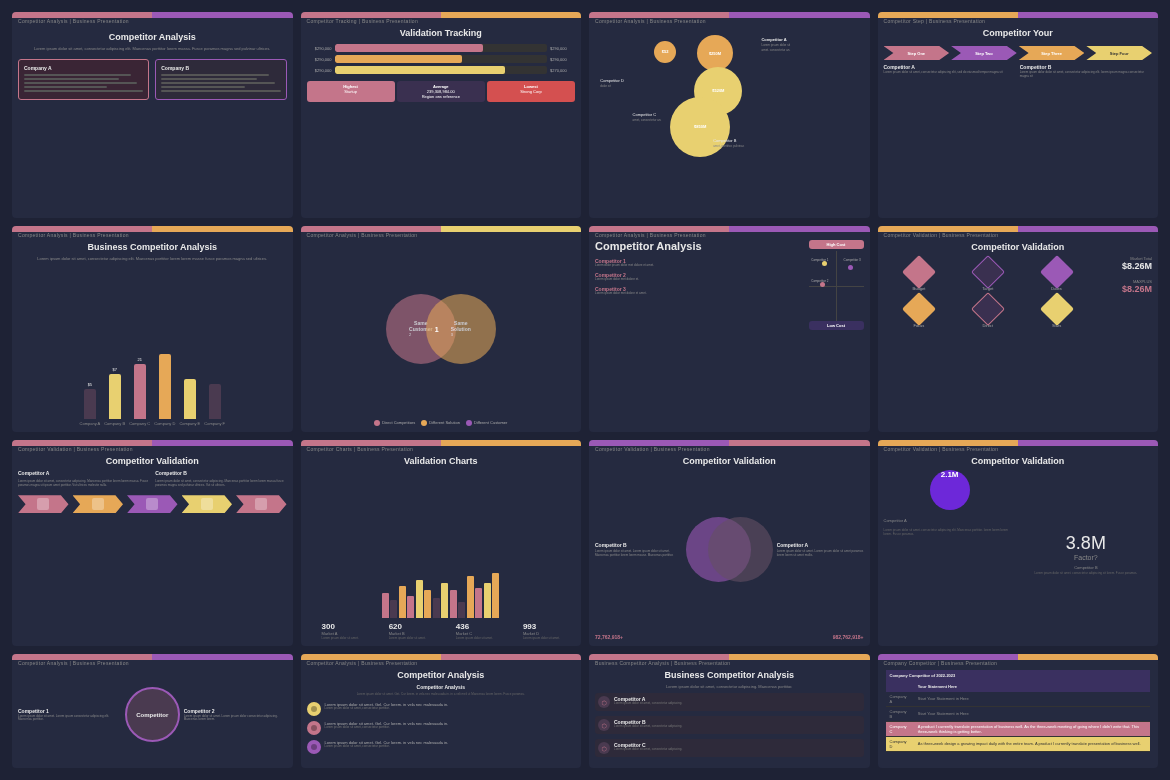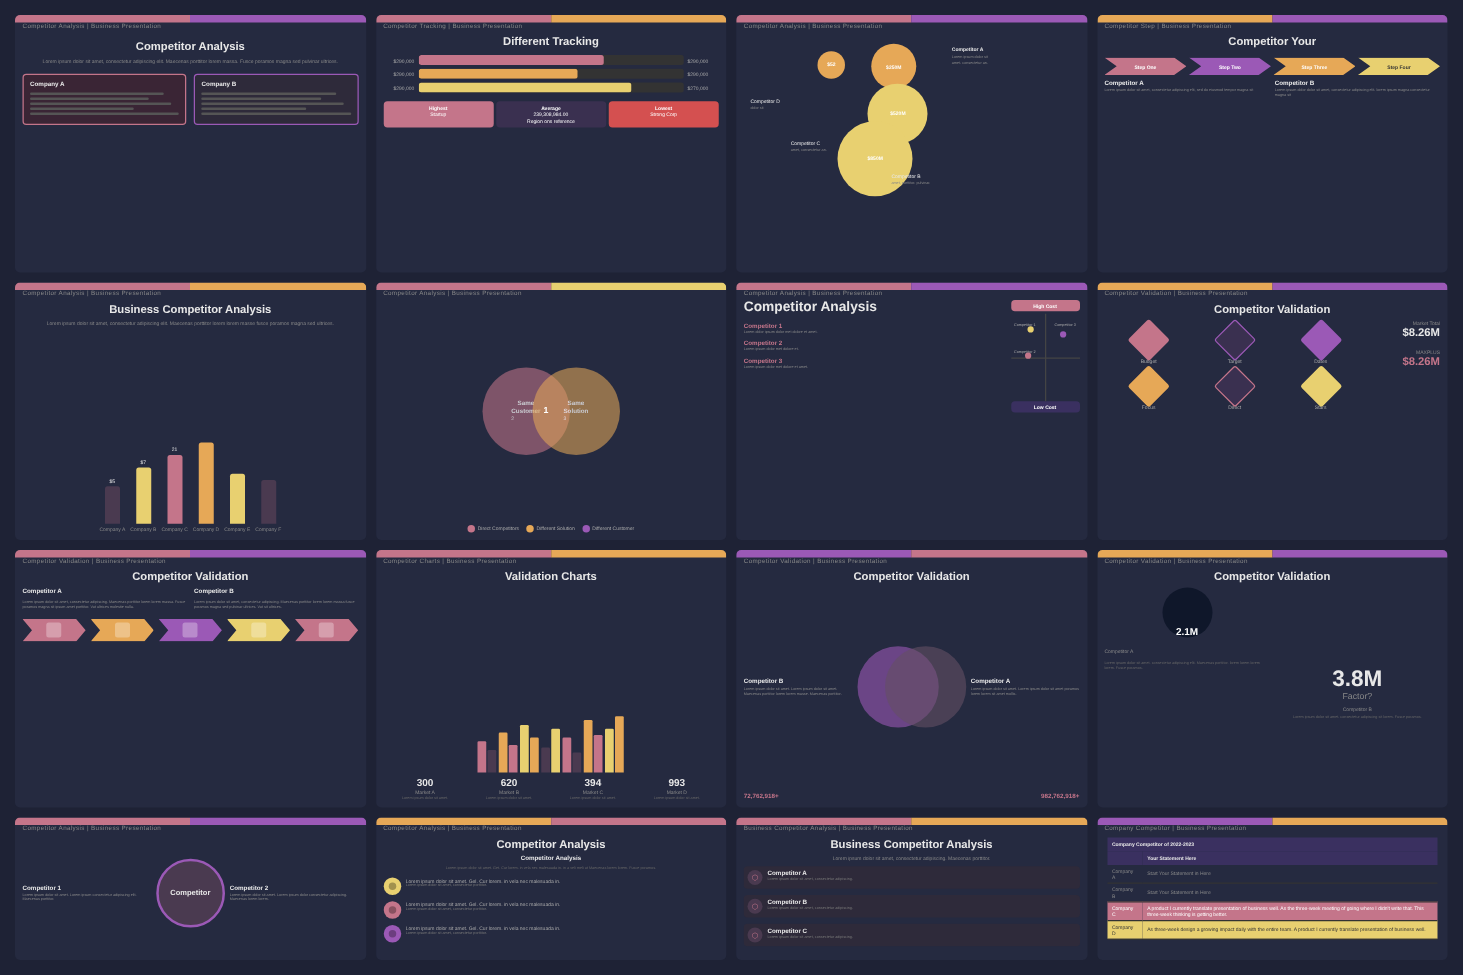--- a/index.html
+++ b/index.html
@@ -428,21 +428,21 @@
     .s10-bar {
       width: 7px;
       border-radius: 1px 1px 0 0;
     }
     .s10-stats {
       display: flex;
       justify-content: space-around;
       width: 100%;
       margin-top: 4px;
     }
-    .s10-stat { text-align: center; }
+    .s10-stat { }
     .s10-stat-val { font-size: 8px; font-weight: bold; color: #e8e8e8; }
     .s10-stat-label { font-size: 4px; color: #888; }
     .s10-stat-sub { font-size: 3px; color: #666; }
 
     
     .s11 .slide-header-bar:nth-child(1) { background: #9b59b6; }
     .s11 .slide-header-bar:nth-child(2) { background: #c4758a; }
     .s11-layout {
       display: flex;
       width: 100%;
@@ -498,35 +498,35 @@
     .s12-left {
       flex: 1;
       display: flex;
       flex-direction: column;
       gap: 4px;
     }
     .s12-circle {
       width: 40px;
       height: 40px;
       border-radius: 50%;
-      background: #0f172a;
-      display: flex;
-      align-items: flex-end;
+      background: #6d28d9;
+      display: flex;
+      align-items: flex-start;
       justify-content: center;
       align-self: center;
     }
     .s12-circle-val { font-size: 8px; font-weight: bold; color: #fff; }
     .s12-right {
       flex: 1;
       display: flex;
       flex-direction: column;
       align-items: center;
       justify-content: center;
     }
-    .s12-big-val { font-size: 18px; font-weight: bold; color: #e8e8e8; }
+    .s12-big-val { font-size: 18px; font-weight: normal; color: #e8e8e8; }
     .s12-factor { font-size: 7px; color: #888; }
 
     
     .s13 .slide-header-bar:nth-child(1) { background: #c4758a; }
     .s13 .slide-header-bar:nth-child(2) { background: #9b59b6; }
     .s13-layout {
       display: flex;
       width: 100%;
       flex: 1;
       align-items: center;
@@ -681,21 +681,21 @@
     </div>
   </div>
 
   <div class="slide s2">
     <div class="slide-header">
       <div class="slide-header-bar" style="background:#c4758a"></div>
       <div class="slide-header-bar" style="background:#e6a857"></div>
     </div>
     <div class="slide-tag">Competitor Tracking | Business Presentation</div>
     <div class="slide-content">
-      <div class="slide-title">Different Tracking</div>
+      <div class="slide-title">Validation Tracking</div>
       <div class="s2-bars w100">
         <div class="bar-row">
           <div class="bar-label">$290,000</div>
           <div class="bar-track">
             <div class="bar-fill bar-pink" style="width:70%"></div>
           </div>
           <div class="bar-val">$290,000</div>
         </div>
         <div class="bar-row">
           <div class="bar-label">$290,000</div>
@@ -1054,21 +1054,21 @@
           <div class="s10-stat-val">300</div>
           <div class="s10-stat-label">Market A</div>
           <div class="s10-stat-sub">Lorem ipsum dolor sit amet.</div>
         </div>
         <div class="s10-stat">
           <div class="s10-stat-val">620</div>
           <div class="s10-stat-label">Market B</div>
           <div class="s10-stat-sub">Lorem ipsum dolor sit amet.</div>
         </div>
         <div class="s10-stat">
-          <div class="s10-stat-val">394</div>
+          <div class="s10-stat-val">436</div>
           <div class="s10-stat-label">Market C</div>
           <div class="s10-stat-sub">Lorem ipsum dolor sit amet.</div>
         </div>
         <div class="s10-stat">
           <div class="s10-stat-val">993</div>
           <div class="s10-stat-label">Market D</div>
           <div class="s10-stat-sub">Lorem ipsum dolor sit amet.</div>
         </div>
       </div>
     </div>

